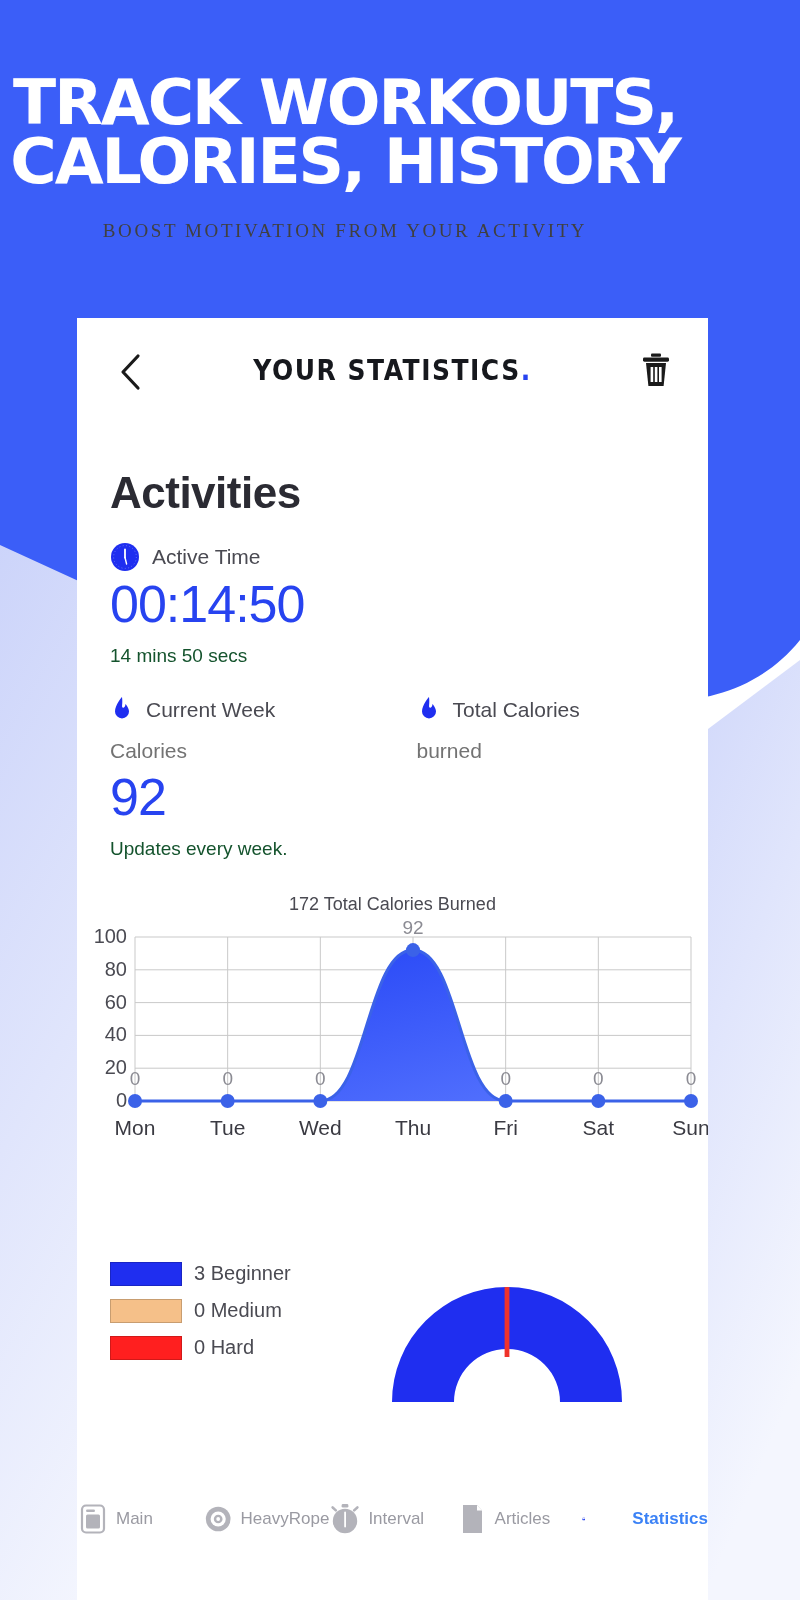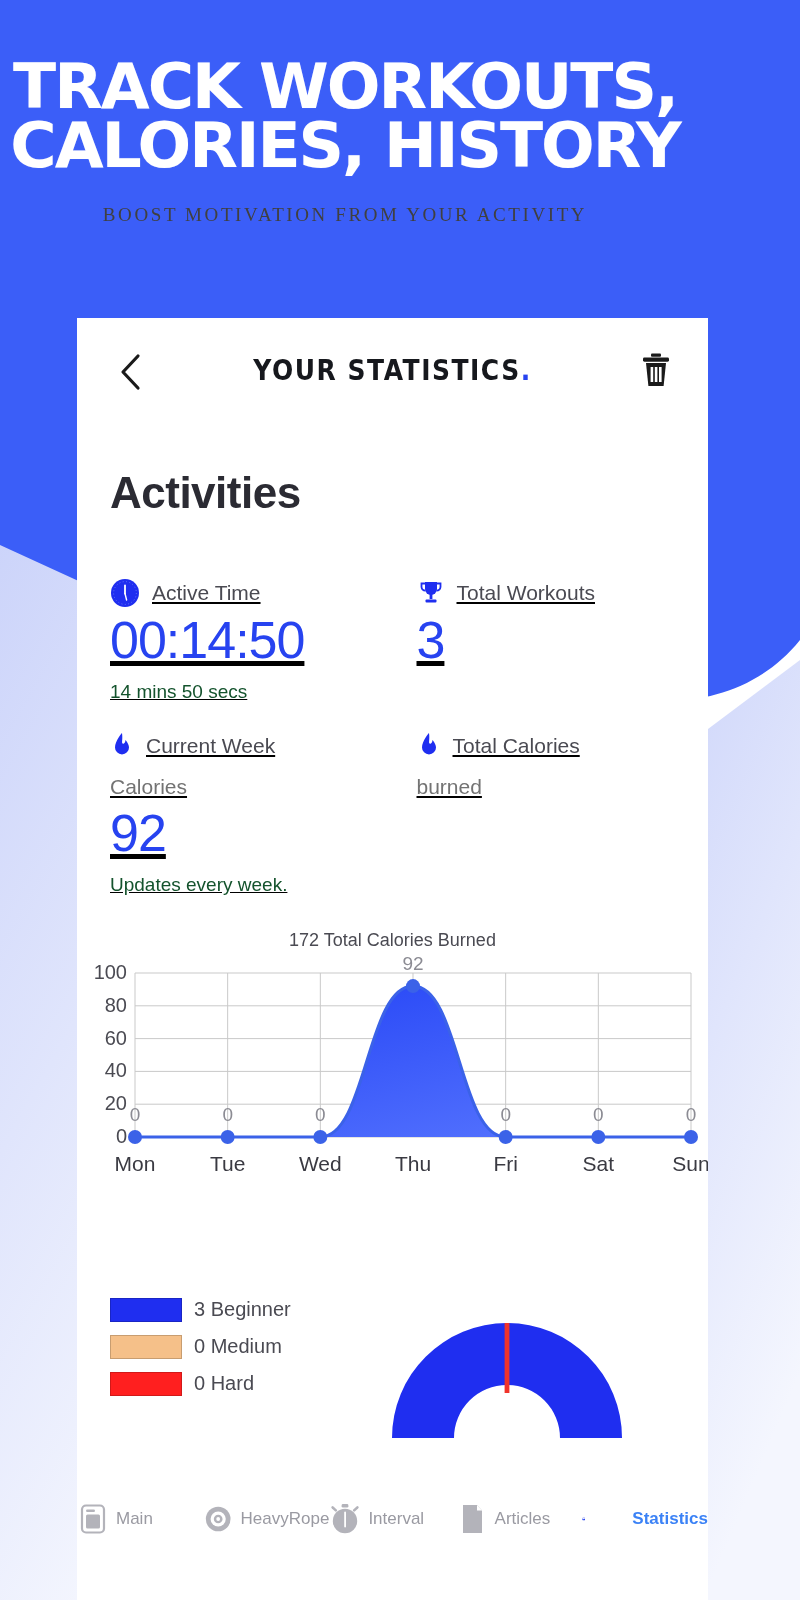--- a/index.html
+++ b/index.html
@@ -9,21 +9,21 @@
     background:#ffffff;
     position:relative;
     overflow:hidden;
   }
 
   
   #bg { position:absolute; inset:0; z-index:0; }
 
   
   .hero {
-    position:absolute; top:0; left:0; width:690px; height:300px;
+    position:absolute; top:16px; left:0; width:690px; height:300px;
     z-index:2; text-align:center; pointer-events:none;
   }
   .hero-title {
     color:#ffffff;
     font-family:"DejaVu Sans", sans-serif;
     font-weight:bold;
     font-size:62px;
     line-height:0.95;
     letter-spacing:-2px;
     padding-top:58px;
@@ -83,23 +83,22 @@
   .section-title {
     margin:40px 0 0 33px;
     font-size:44px;
     font-weight:bold;
     color:#2b2b33;
     letter-spacing:-0.5px;
   }
 
   
   .stats {
-    margin:60px 0 0 0;
+    margin:24px 0 0 0;
     position:relative;
-    text-decoration:underline;
   }
   .stat-row { display:flex; }
   .stat-col { width:50%; padding-left:33px; }
   .stat-col.right { padding-left:24px; }
   .stat-head {
     display:flex; align-items:center; gap:12px;
     height:30px;
   }
   .stat-label {
     font-size:21px; color:#4a4a52;
@@ -249,33 +248,20 @@
         <div class="stat-head">
           <svg class="ico" width="30" height="30" viewBox="0 0 30 30">
             <circle cx="15" cy="15" r="14" fill="#1f2ef0"></circle>
             <circle cx="15" cy="15" r="11.4" fill="none" stroke="#6d79f6" stroke-width="0.9" stroke-dasharray="1 2.4"></circle>
             <path d="M15 7.5 L15 15.5" stroke="#ffffff" stroke-width="1.8" stroke-linecap="round" fill="none"></path>
             <path d="M15 15.5 L16.6 22" stroke="#ffffff" stroke-width="1.4" stroke-linecap="round" fill="none"></path>
           </svg>
           <span class="stat-label">Active Time</span>
         </div>
         <div class="stat-value">00:14:50</div>
-      </div>
-      <div class="stat-col right">
-        <div class="stat-head">
-          <svg class="ico" width="28" height="28" viewBox="0 0 28 28">
-            <path d="M8 3 L20 3 L20 10 A6 6 0 0 1 8 10 Z" fill="#1f2ef0"></path>
-            <path d="M8 4.5 L4.5 4.5 L4.5 8 A4 4 0 0 0 8.5 11.6" fill="none" stroke="#1f2ef0" stroke-width="1.8"></path>
-            <path d="M20 4.5 L23.5 4.5 L23.5 8 A4 4 0 0 1 19.5 11.6" fill="none" stroke="#1f2ef0" stroke-width="1.8"></path>
-            <rect x="12.6" y="14" width="2.8" height="6" fill="#1f2ef0"></rect>
-            <rect x="8.5" y="20.5" width="11" height="3" rx="1" fill="#1f2ef0"></rect>
-          </svg>
-          <span class="stat-label">Total Workouts</span>
-        </div>
-        <div class="stat-value">3</div>
       </div>
     </div>
 
     <div class="stat-note">14 mins 50 secs</div>
 
     <div class="stat-row" style="margin-top:28px;">
       <div class="stat-col">
         <div class="stat-head">
           <svg class="ico" width="24" height="28" viewBox="0 0 24 28">
             <path d="M12 1 C12 1 5 9 5 15.4 A7 7 0 0 0 19 15.4 C19 11.6 15.4 8 15.4 8 C15.4 11 13.6 12.4 12.6 11.6 C11.4 10.6 12.9 7.4 12 1 Z" fill="#1f2ef0"></path>

